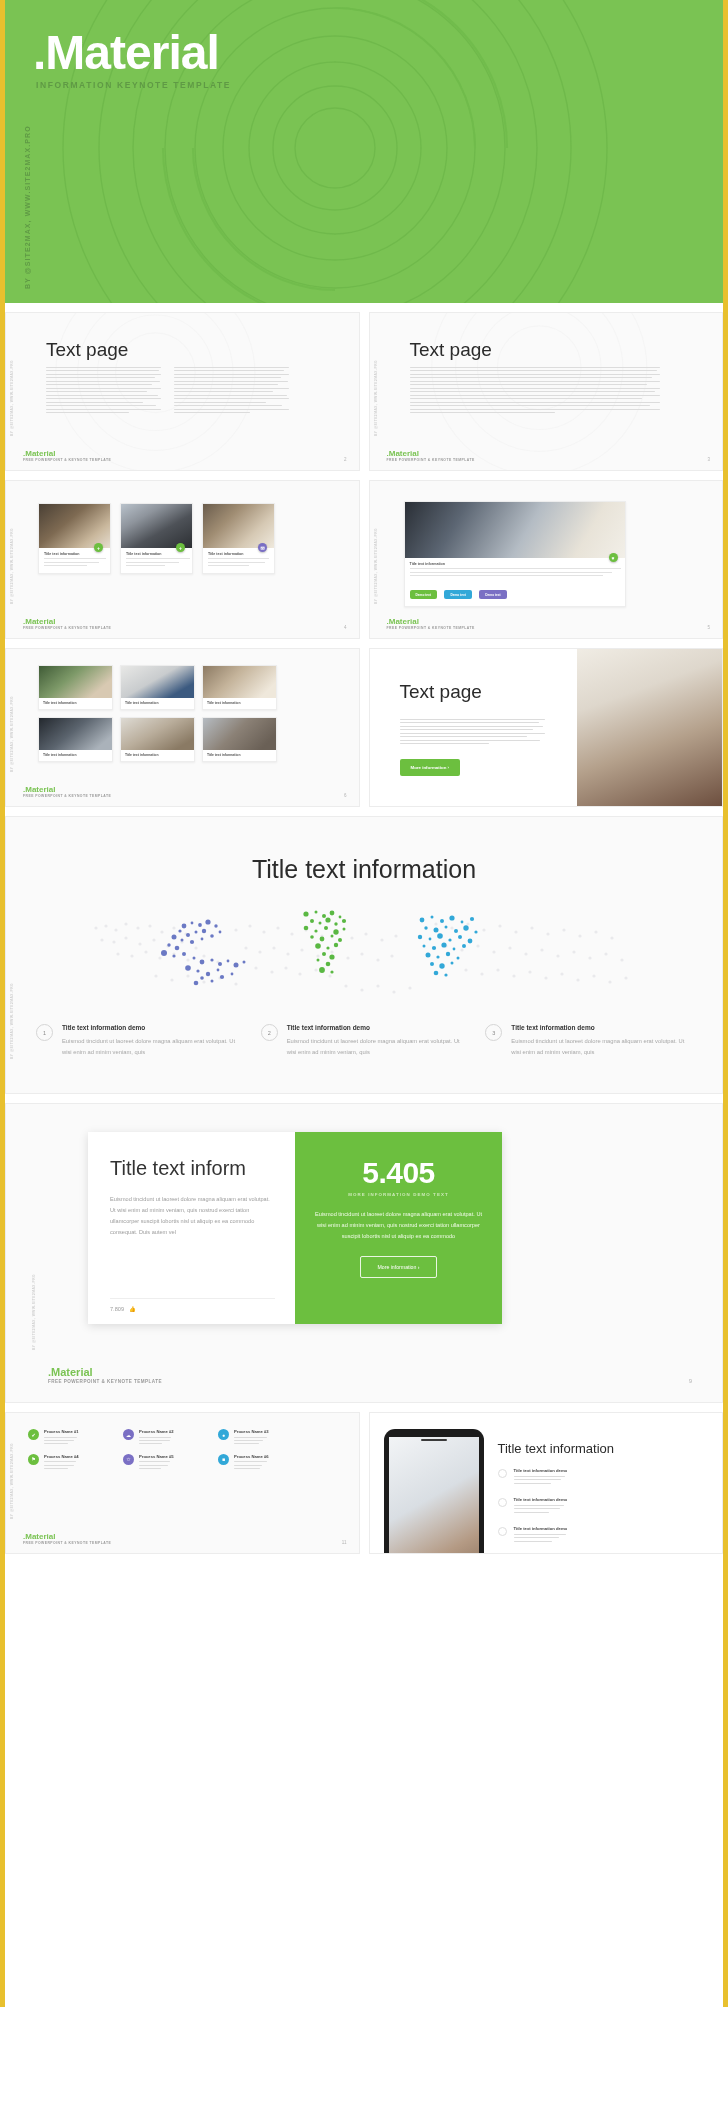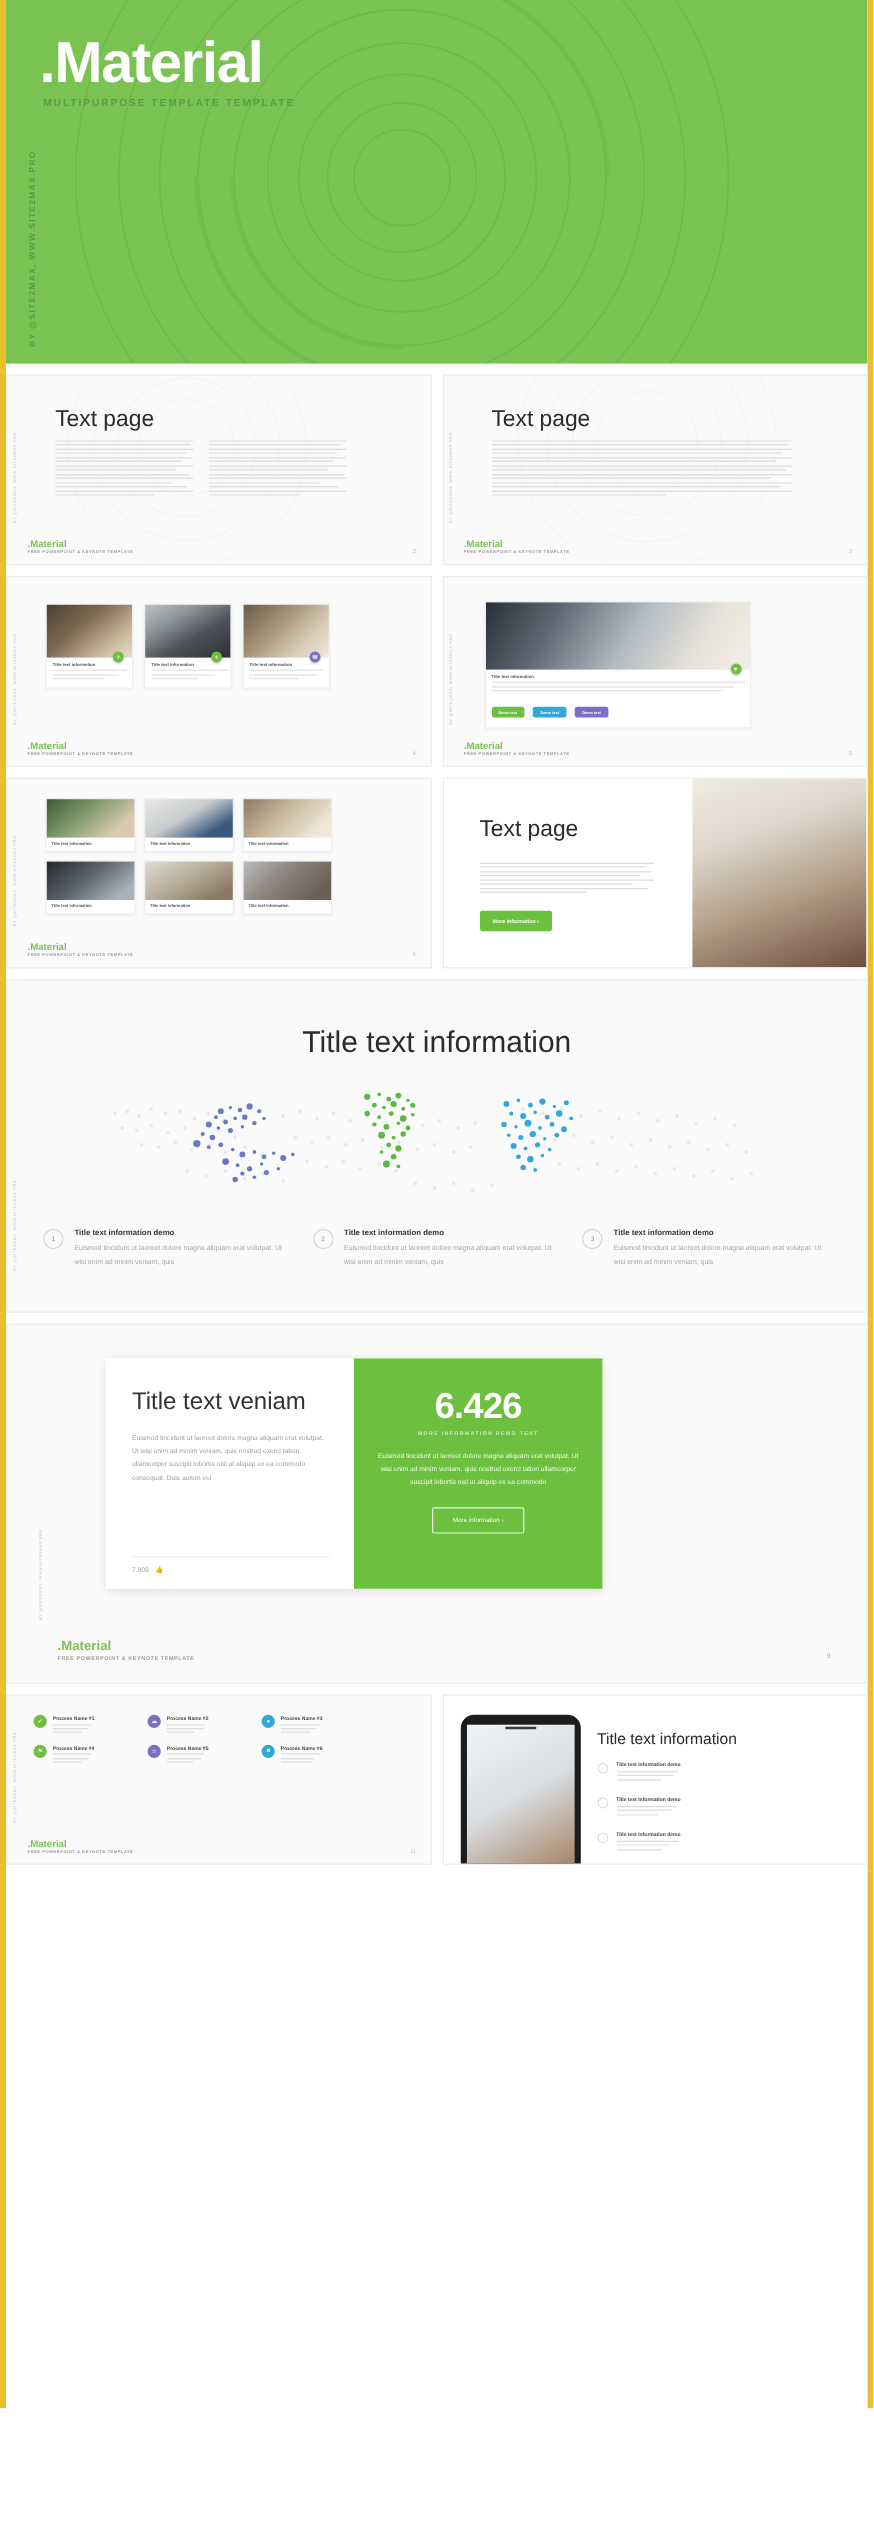--- a/index.html
+++ b/index.html
@@ -337,21 +337,21 @@
       </g>
       <g fill="none" stroke="#71bc4c" stroke-width="2.2" opacity="0.9">
         <path d="M330 8 A140 140 0 0 1 470 148"></path>
         <path d="M330 -24 A172 172 0 0 1 502 148"></path>
         <path d="M188 148 A142 142 0 0 0 330 290"></path>
         <path d="M158 148 A172 172 0 0 0 330 320"></path>
       </g>
     </svg>
     <div class="hero-title-wrap">
       <div class="hero-title">.Material</div>
-      <div class="hero-sub">MULTIPURPOSE TEMPLATE TEMPLATE</div>
+      <div class="hero-sub">INFORMATION KEYNOTE TEMPLATE</div>
     </div>
     <div class="vert-credit">BY @SITE2MAX, WWW.SITE2MAX.PRO</div>
   </div>
 
   <div class="row" style="margin-top:9px;">
 
     <div class="slide half">
       <svg class="bg-rings-light" viewBox="0 0 354 159">
         <g fill="none" stroke="#f1f1f1" stroke-width="1.2">
           <circle cx="150" cy="60" r="40"></circle>
@@ -819,29 +819,29 @@
       </div>
     </div>
   </div>
 
   <div class="row">
     <div class="slide stat">
       <div class="vslab" style="bottom:52px;left:30px;">BY @SITE2MAX, WWW.SITE2MAX.PRO</div>
 
       <div class="stat-card">
         <div class="stat-left">
-          <h2>Title text veniam</h2>
+          <h2>Title text inform</h2>
           <p>Euismod tincidunt ut laoreet dolore magna aliquam erat volutpat. Ut wisi enim ad minim veniam, quis nostrud exerci tation ullamcorper suscipit lobortis nisl ut aliquip ex ea commodo consequat. Duis autem vel</p>
           <div class="stat-like">
             <span>7.809</span>
             <span style="margin-left:4px;">👍</span>
           </div>
         </div>
         <div class="stat-right">
-          <div class="stat-num">6.426</div>
+          <div class="stat-num">5.405</div>
           <div class="stat-numsub">MORE INFORMATION DEMO TEXT</div>
           <p>Euismod tincidunt ut laoreet dolore magna aliquam erat volutpat. Ut wisi enim ad minim veniam, quis nostrud exerci tation ullamcorper suscipit lobortis nisl ut aliquip ex ea commodo</p>
           <button class="btn-outline">More information ›</button>
         </div>
       </div>
 
       <div class="footer" style="left:42px;right:30px;bottom:18px;">
         <div>
           <div class="footer-brand" style="font-size:11px;">.Material</div>
           <div class="footer-tag" style="font-size:4.6px;">FREE POWERPOINT &amp; KEYNOTE TEMPLATE</div>

